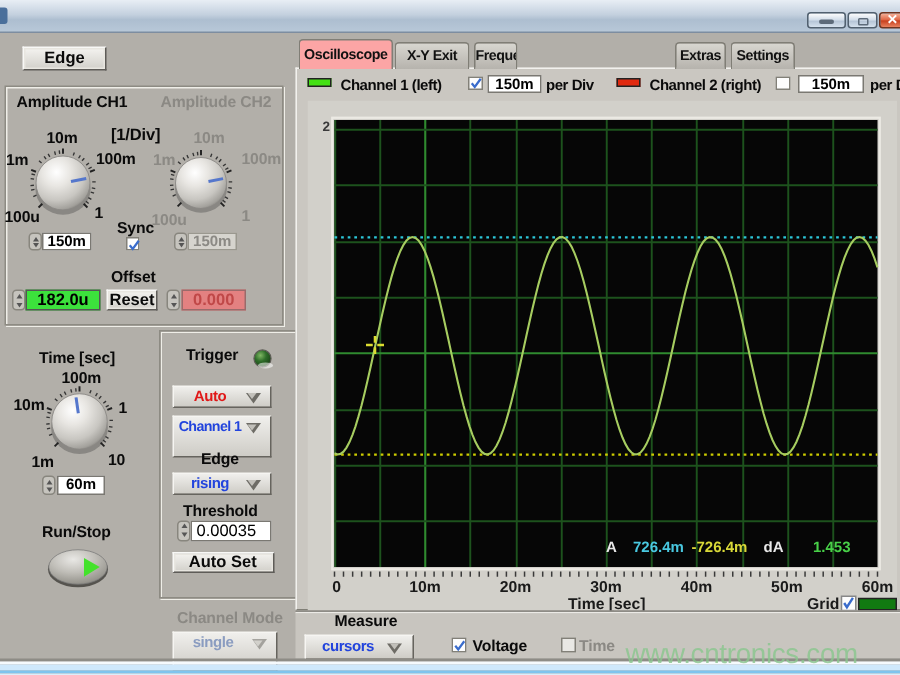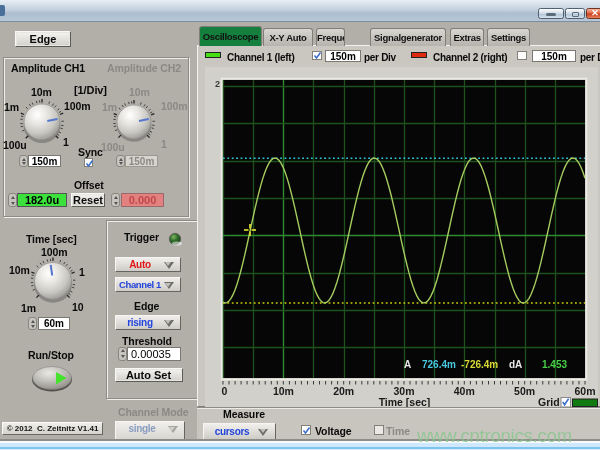--- a/index.html
+++ b/index.html
@@ -198,49 +198,47 @@
           <stop offset="0%" stop-color="#e9e8e5"></stop>
           <stop offset="45%" stop-color="#c0beb8"></stop>
           <stop offset="80%" stop-color="#98968f"></stop>
           <stop offset="100%" stop-color="#74726c"></stop>
         </radialGradient>
       </defs>
 <ellipse cx="23" cy="15.5" rx="20" ry="12" fill="#55534e"></ellipse>
 <ellipse cx="23" cy="14" rx="19.5" ry="11.5" fill="url(#rg)" stroke="#777" stroke-width="0.5"></ellipse>
 <polygon points="27,8 27,20.5 37.5,14" fill="#44e22c"></polygon>
 </svg>
-<div class="abs" style="left:2px;top:422px;width:101px;height:13px;background:linear-gradient(#efeeea,#d4d2cc);border:1px solid #6a6862;border-top-color:#fafaf8;border-left-color:#fafaf8;font-size:8px;font-weight:bold;color:#111;text-align:center;line-height:12px">© 2012&nbsp; C. Zeitnitz V1.41</div>
 <div class="groove" style="left:106px;top:220px;width:92px;height:179px"></div>
 <div class="lbl" style="left:124px;top:231px">Trigger</div>
 <svg width="16" height="16" style="position:absolute;left:167px;top:231px">
 <defs>
         <radialGradient id="lg" cx="38%" cy="32%" r="75%">
           <stop offset="0%" stop-color="#7fb763"></stop>
           <stop offset="45%" stop-color="#2f6e2a"></stop>
           <stop offset="100%" stop-color="#173c14"></stop>
         </radialGradient>
       </defs>
 <circle cx="8" cy="8" r="5.7" fill="url(#lg)" stroke="#5e5c56" stroke-width="0.8"></circle>
 <ellipse cx="10" cy="12.6" rx="5" ry="2" fill="rgba(255,255,255,0.55)"></ellipse>
 </svg>
 <div class="dd" style="left:114.5px;top:256.5px;width:66px;height:15.5px;line-height:14px;color:#e01818">Auto<div class="tri" style="right:6px;top:4px"></div></div>
-<div class="dd" style="left:114.5px;top:277px;width:66px;height:15px;line-height:14px;color:#2244dd"><span style="font-size:9.5px;letter-spacing:-0.4px">Channel 1</span><div class="tri" style="right:6px;top:4px"></div></div>
+<div class="dd" style="left:114.5px;top:277px;width:66px;height:28px;line-height:14px;color:#2244dd"><span style="font-size:9.5px;letter-spacing:-0.4px">Channel 1</span><div class="tri" style="right:6px;top:4px"></div></div>
 <div class="lbl" style="left:134px;top:300px">Edge</div>
 <div class="dd" style="left:114.5px;top:314.5px;width:66px;height:15.5px;line-height:14px;color:#2244dd">rising<div class="tri" style="right:6px;top:4px"></div></div>
 <div class="lbl" style="left:122px;top:335px">Threshold</div>
 <div class="spin" style="left:118px;top:346.5px;height:14px"></div>
 <div class="vbox" style="left:127px;top:346.5px;width:54px;height:14px;line-height:13px;text-align:left;padding-left:3px;font-weight:normal;font-size:11px">0.00035</div>
 <div class="btn" style="left:114.5px;top:367.5px;width:68px;height:14px;line-height:12px">Auto Set</div>
 <div class="glbl" style="left:118px;top:406px">Channel Mode</div>
 <div class="dd" style="left:114.5px;top:421px;width:70px;height:26px;line-height:13px;color:#8a9cc0">single<div class="tri" style="right:6px;top:4px;opacity:0.55"></div></div>
 <div class="abs" style="left:197px;top:45px;width:403px;height:362px;background:#cac7c1;border:1px solid #807e76;border-top-color:#f2f1ee;border-left-color:#f2f1ee;border-right:none"></div>
-<div class="tab" style="left:199px;top:26px;width:63px;height:20px;background:#15803d;line-height:19px;z-index:3">Oscilloscope</div>
-<div class="tab" style="left:263px;width:50px">X-Y Auto</div>
+<div class="tab" style="left:199px;top:26px;width:63px;height:20px;background:#fca5a5;line-height:19px;z-index:3">Oscilloscope</div>
+<div class="tab" style="left:263px;width:50px">X-Y Exit</div>
 <div class="tab" style="left:316px;width:29px">Frequency</div>
-<div class="tab" style="left:370px;width:76px">Signalgenerator</div>
 <div class="tab" style="left:450px;width:34px">Extras</div>
 <div class="tab" style="left:487px;width:43px">Settings</div>
 <div class="abs" style="left:205px;top:52px;width:16px;height:6px;background:#44e014;border:1px solid #222;z-index:4"></div>
 <div class="lbl" style="left:227px;top:52px;z-index:4;font-size:10px;letter-spacing:-0.3px">Channel 1 (left)</div>
 <div class="cb" style="left:312px;top:50.5px;z-index:4">
       <svg width="9" height="9">
         <path d="M1.5 4.5 L3.5 7 L7.5 1.5" fill="none" stroke="#3a6ccc" stroke-width="1.5"></path>
       </svg>
     </div>
 <div class="vbox" style="left:325px;top:49.5px;width:36px;height:12.5px;line-height:11px;z-index:4">150m</div>

